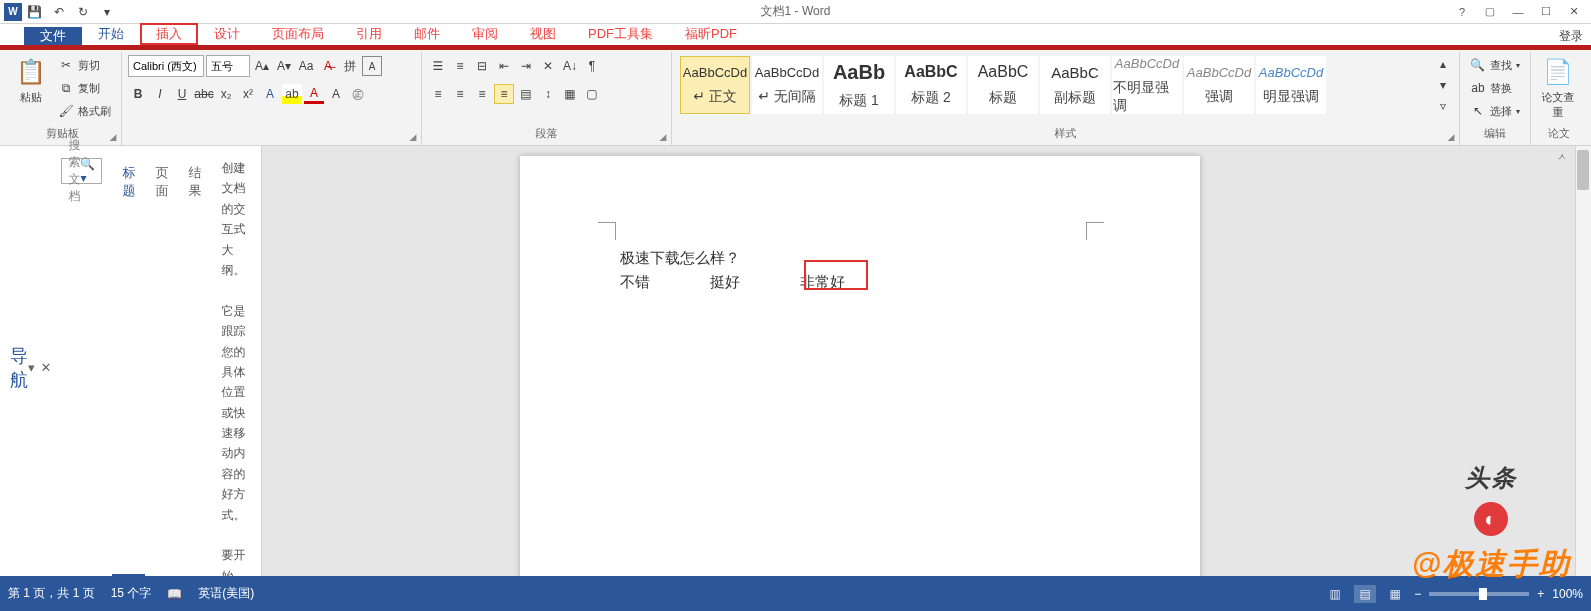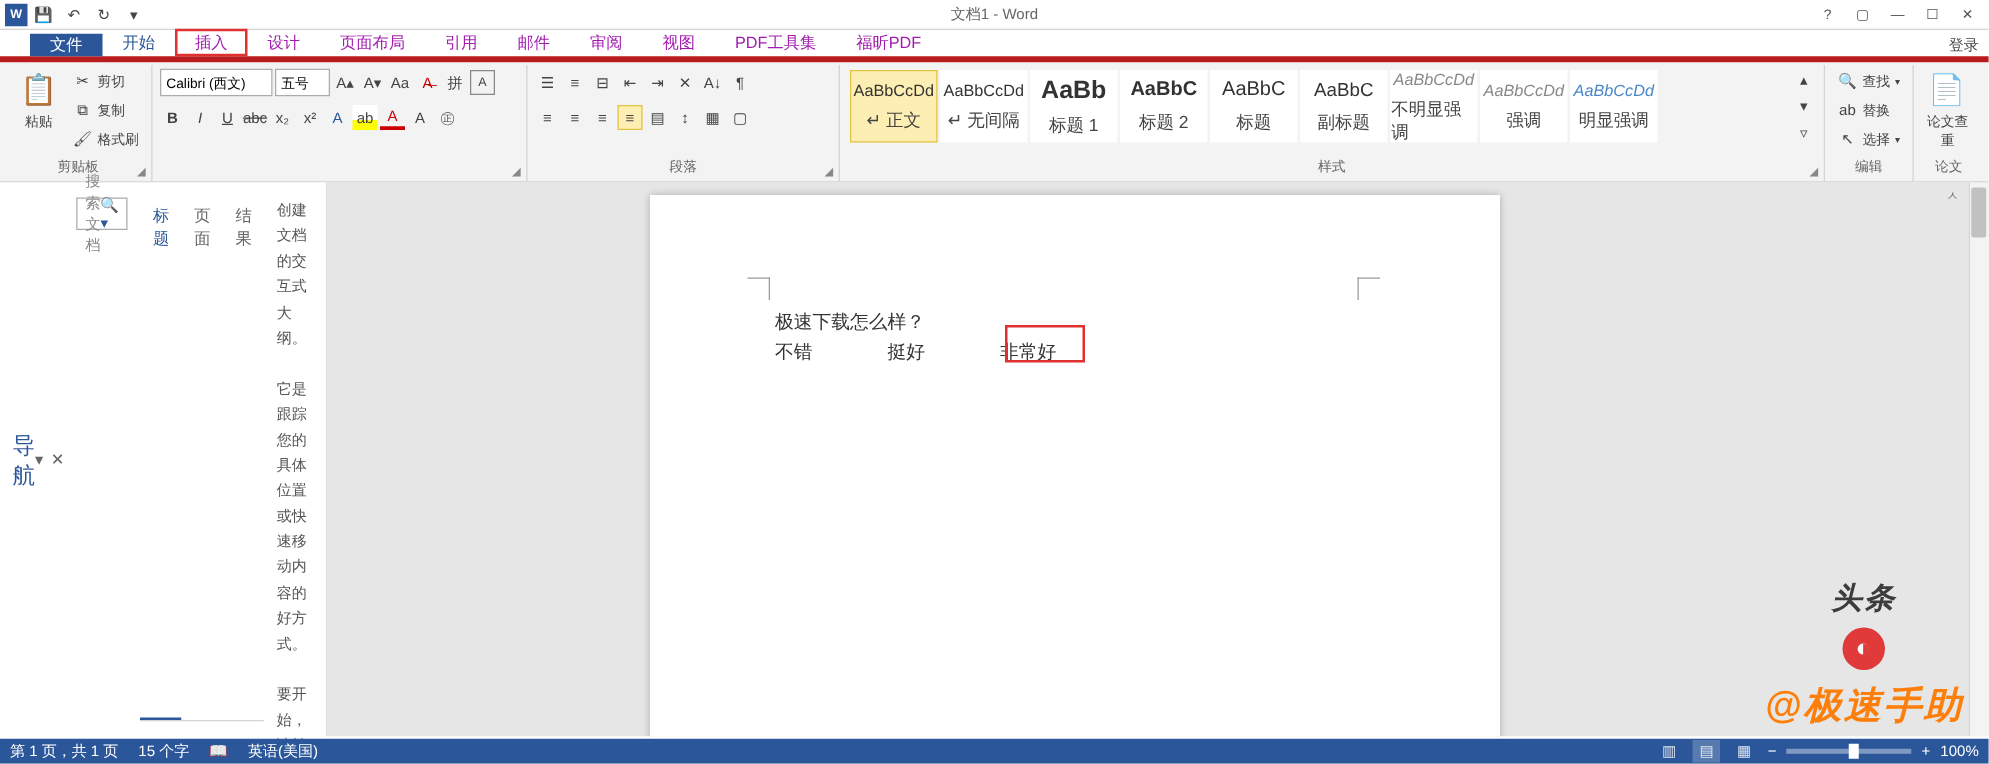--- a/index.html
+++ b/index.html
@@ -10,21 +10,21 @@
 .qat { display: flex; align-items: center; gap: 2px; padding-left: 4px; }
 .qat .wicon { width: 18px; height: 18px; background: #2b579a; color: #fff; display: flex; align-items: center; justify-content: center; font-size: 10px; font-weight: bold; }
 .qat-btn { width: 22px; height: 22px; display: flex; align-items: center; justify-content: center; color: #444; }
 .title-center { position: absolute; left: 0; right: 0; text-align: center; color: #666; font-size: 12px; pointer-events: none; }
 .wincontrols { margin-left: auto; display: flex; align-items: center; gap: 2px; padding-right: 4px; }
 .winbtn { width: 26px; height: 20px; display: flex; align-items: center; justify-content: center; color: #555; font-size: 11px; }
 
 
 .tabsrow { height: 26px; background: #fff; display: flex; align-items: flex-end; border-bottom: 5px solid #b91c1c; padding-left: 24px; }
 .tab-file { background: #2b579a; color: #fff; padding: 0 16px; display: flex; align-items: center; font-size: 13px; }
-.tab { padding: 0 14px; display: flex; align-items: center; color: #a21caf; font-size: 13px; border: 2px solid transparent; }
+.tab { padding: 0 14px; display: flex; align-items: center; color: #ef4444; font-size: 13px; border: 2px solid transparent; }
 .tab.active { color: #2b579a; }
 .tab.highlighted { border: 2px solid #e03131; }
 .login { margin-left: auto; padding: 0 8px; display: flex; align-items: center; color: #444; font-size: 12px; }
 
 
 .ribbon { height: 96px; background: #f3f3f3; border-bottom: 1px solid #d4d4d4; display: flex; padding: 2px 4px 0 4px; }
 .group { display: flex; flex-direction: column; border-right: 1px solid #d4d4d4; padding: 2px 6px; position: relative; }
 .group-body { flex: 1; display: flex; align-items: flex-start; gap: 2px; }
 .group-label { text-align: center; color: #666; font-size: 11px; padding-bottom: 2px; }
 .group-launcher { position: absolute; right: 2px; bottom: 2px; width: 12px; height: 12px; display:flex;align-items:center;justify-content:center;color:#888;font-size:9px;}
@@ -62,21 +62,21 @@
 .page-margin { position: absolute; left: 100px; top: 90px; right: 100px; color: #333; font-family: "SimSun", serif; font-size: 15px; line-height: 1.6; }
 .crop { position:absolute; width:18px; height:18px; border-color:#999; border-style:solid; }
 .crop.tl { left:96px; top:66px; border-width: 0 0 1px 1px; transform: translate(-18px,-0px) rotate(180deg);}
 .crop.tr { right:96px; top:66px; border-width: 0 0 1px 1px; transform: scaleX(-1) rotate(180deg);}
 .redbox { position: absolute; border: 2px solid #e03131; }
 .scroll-v { position:absolute; right:0; top:0; bottom:0; width:16px; background:#f3f3f3; border-left:1px solid #d4d4d4;}
 .scroll-thumb { position:absolute; right:2px; top:4px; width:12px; height:40px; background:#c1c1c1; border-radius:2px;}
 .collapse-caret { position:absolute; right:20px; top:0; font-size:10px; color:#666; padding:4px;}
 
 
-.statusbar { position: absolute; bottom: 0; left: 0; right: 0; height: 20px; background: #2b579a; color: #fff; display: flex; align-items: center; font-size: 12px; padding: 0 8px; gap: 16px; }
+.statusbar { position: absolute; bottom: 0; left: 0; right: 0; height: 35px; background: #2b579a; color: #fff; display: flex; align-items: center; font-size: 12px; padding: 0 8px; gap: 16px; }
 .status-right { margin-left: auto; display:flex; align-items:center; gap:8px;}
 .viewbtn { width: 22px; height: 18px; display:flex;align-items:center;justify-content:center; opacity:.85;}
 .slider { width: 100px; height: 4px; background: rgba(255,255,255,.4); position: relative; }
 .slider-thumb { position:absolute; top:-4px; left:50%; width:8px; height:12px; background:#fff; }
 
 
 .watermark { position:absolute; right:20px; bottom:26px; font-size:30px; color:#ff7a00; font-weight:bold; font-style:italic; letter-spacing:2px; display:flex; align-items:center; gap:8px; opacity:.95; z-index:5;flex-direction:column;}
 .wm-logo { width:34px; height:34px; background:#e03131; border-radius:50%; position:relative; display:flex;align-items:center;justify-content:center;color:#fff;font-size:20px;}
 .wm-pre { color:#333; font-size:24px;}
 </style>
@@ -141,21 +141,21 @@
           </div>
       </div>
     </div>
     <div class="group-label">剪贴板</div>
     <div class="group-launcher">◢</div>
   </div>
 
   <div class="group" style="min-width:300px;">
     <div class="group-body" style="flex-direction:column;gap:4px;">
       <div class="fontrow">
-        <div class="combo" style="width:90px;">Calibri (西文)</div>
+        <div class="combo" style="width:76px;">Calibri (西文)</div>
         <div class="combo" style="width:44px;">五号</div>
         <div class="ib">A▴</div>
         <div class="ib">A▾</div>
         <div class="ib">Aa</div>
         <div class="ib" style="color:#c00;">A̶</div>
         <div class="ib">拼</div>
         <div class="ib" style="border:1px solid #888;font-size:10px;">A</div>
       </div>
       <div class="fontrow">
         <div class="ib">

